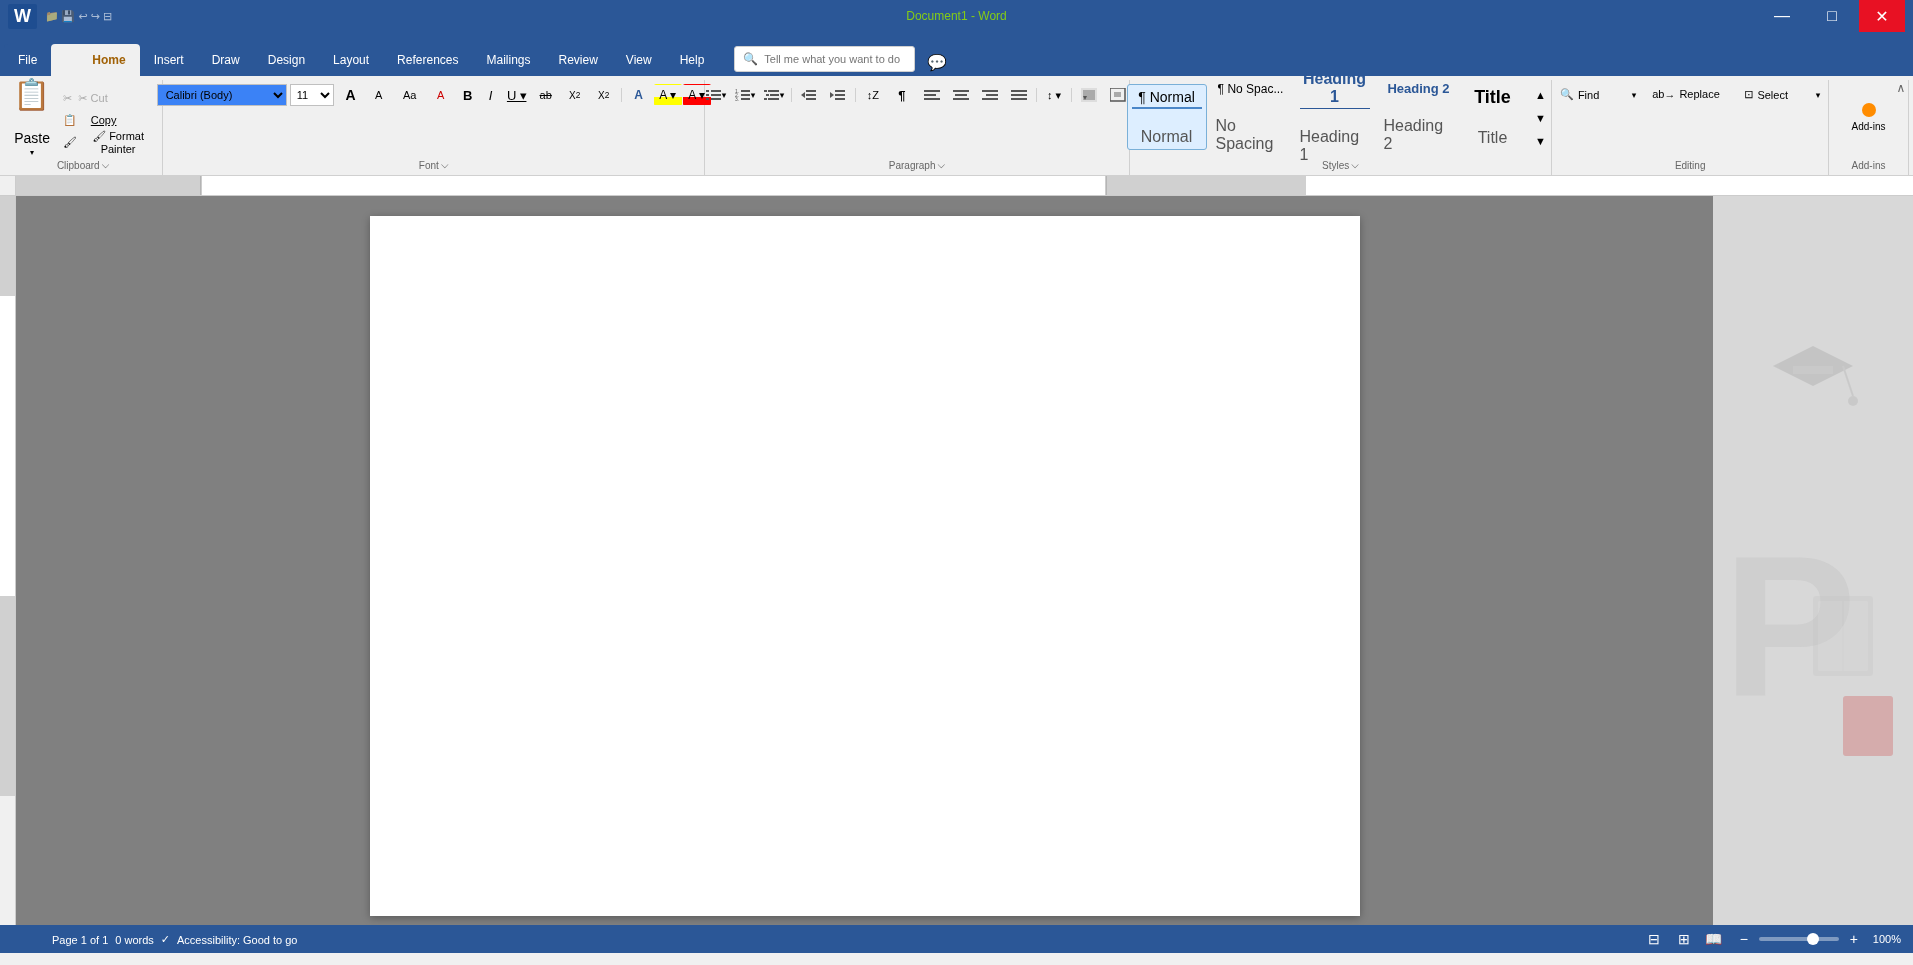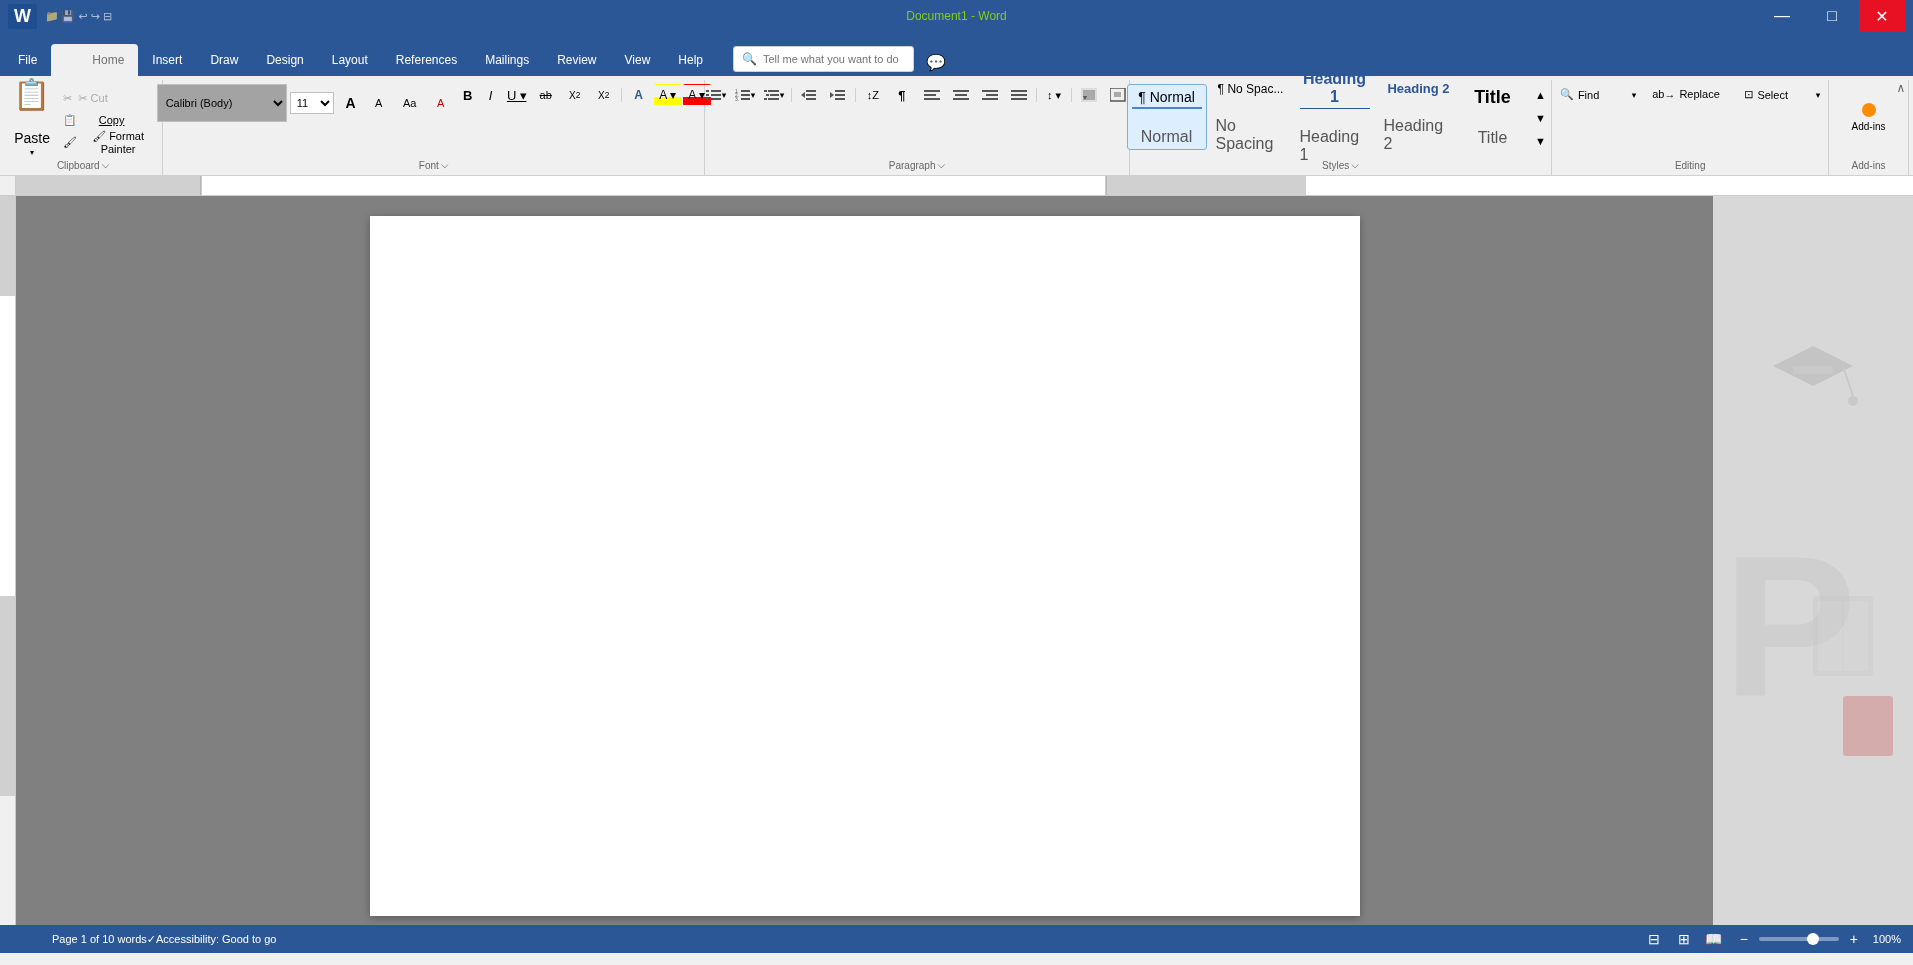--- a/index.html
+++ b/index.html
@@ -30,21 +30,21 @@
     .ribbon-tab {
       padding: 8px 14px;
       color: white;
       font-size: 12px;
       cursor: pointer;
       border-radius: 4px 4px 0 0;
       height: 32px;
       display: flex;
       align-items: center;
     }
-    .ribbon-tab.active { background: #f0f0f0; color: #737373; font-weight: 400; padding-left: 41px; }
+    .ribbon-tab.active { background: #f0f0f0; color: #a16207; font-weight: 700; padding-left: 41px; }
 
     
     .ribbon {
       background: #f0f0f0;
       border-bottom: 1px solid #d0d0d0;
       display: flex;
       align-items: stretch;
       padding: 4px 4px 0 4px;
       height: 100px;
       position: relative;
@@ -136,23 +136,23 @@
       width: 100px;
     }
     .clipboard-small-btn.disabled { color: #aaa; cursor: default; }
     .font-row {
       display: flex;
       align-items: center;
       gap: 3px;
     }
     .font-select {
       width: 130px;
-      height: 38px;
+      height: 22px;
       border: 1px solid #c0c0c0;
-      background: #a3a3a3;
+      background: #3b82f6;
       font-size: 11px;
       padding: 0 4px;
       cursor: pointer;
     }
     .size-select {
       width: 44px;
       height: 22px;
       border: 1px solid #c0c0c0;
       background: white;
       font-size: 11px;
@@ -282,21 +282,21 @@
     .status-bar {
       height: 28px;
       background: #2b5797;
       display: flex;
       align-items: center;
       padding: 0 12px;
       justify-content: space-between;
       color: white;
       font-size: 11px;
     }
-    .status-left { display: flex; align-items: center; gap: 0; padding-left: 40px; }
+    .status-left { display: flex; align-items: flex-end; gap: 7px; padding-left: 40px; }
     .status-right { display: flex; align-items: center; gap: 8px; }
 
     .zoom-slider-container { display: flex; align-items: center; gap: 4px; }
     .zoom-slider { width: 80px; height: 4px; background: rgba(255,255,255,0.4); border-radius: 2px; position: relative; cursor: pointer; }
     .zoom-slider-thumb { position: absolute; top: -4px; left: 60%; width: 12px; height: 12px; background: white; border-radius: 50%; cursor: pointer; }
     .view-btn { width: 22px; height: 22px; border: none; background: transparent; color: white; cursor: pointer; display: flex; align-items: center; justify-content: center; font-size: 14px; }
 
     
     .font-size-btns { display: flex; }
 
@@ -419,21 +419,21 @@
         <span class="paste-label">Paste</span>
         <span style="font-size:8px;">▾</span>
       </div>
       <div class="clipboard-right">
         <button class="clipboard-small-btn disabled">
           <span>✂</span>
           <span style="margin-left:2px;">✂ Cut</span>
         </button>
         <button class="clipboard-small-btn">
           <span>📋</span>
-          <span style="margin-left:18px;text-decoration:underline;">Copy</span>
+          <span style="margin-left:10px;text-decoration:underline;">Copy</span>
         </button>
         <button class="clipboard-small-btn">
           <span>🖌</span>
           <span style="margin-left:2px;">🖌 Format Painter</span>
         </button>
       </div>
     </div>
     <div class="ribbon-group-label">
       <span>Clipboard</span>
       <span style="cursor:pointer;">⌵</span>

